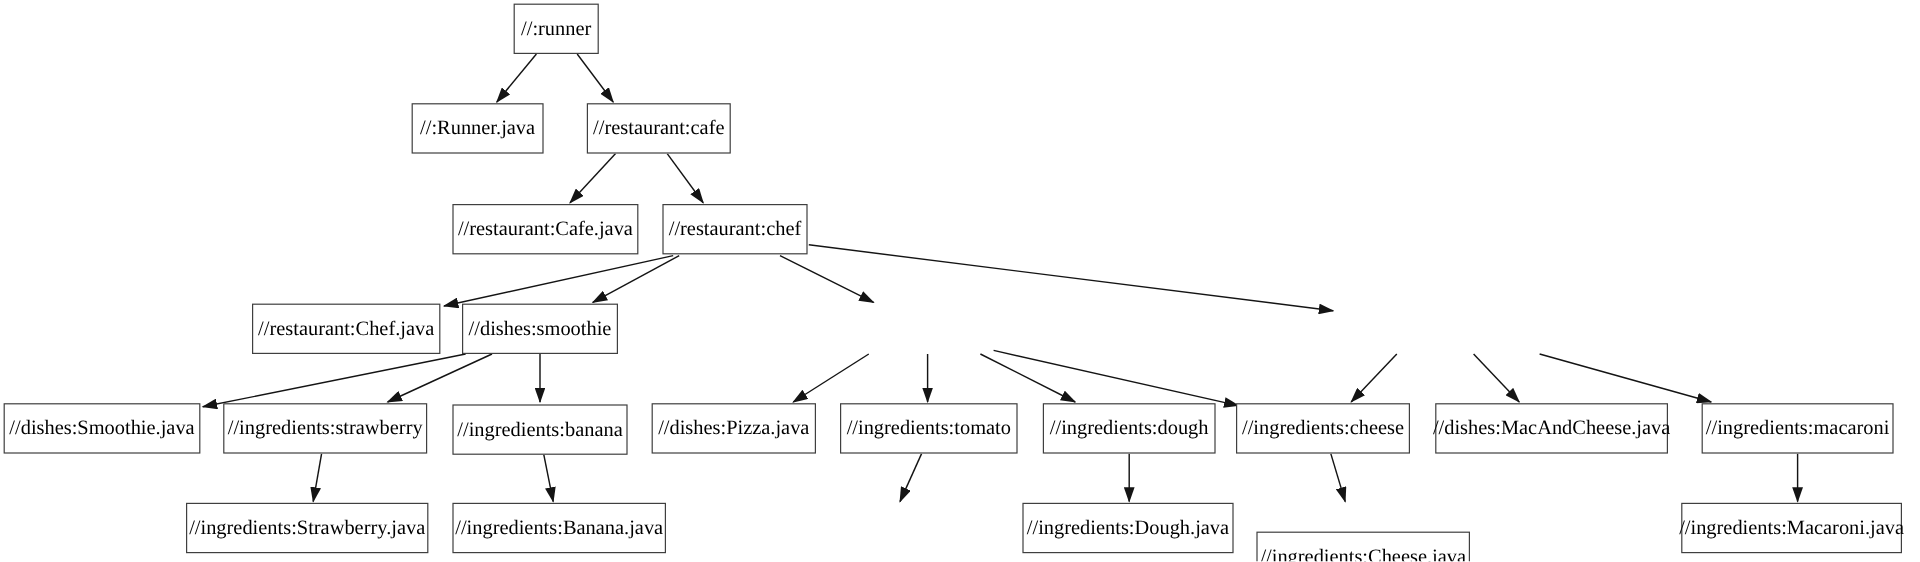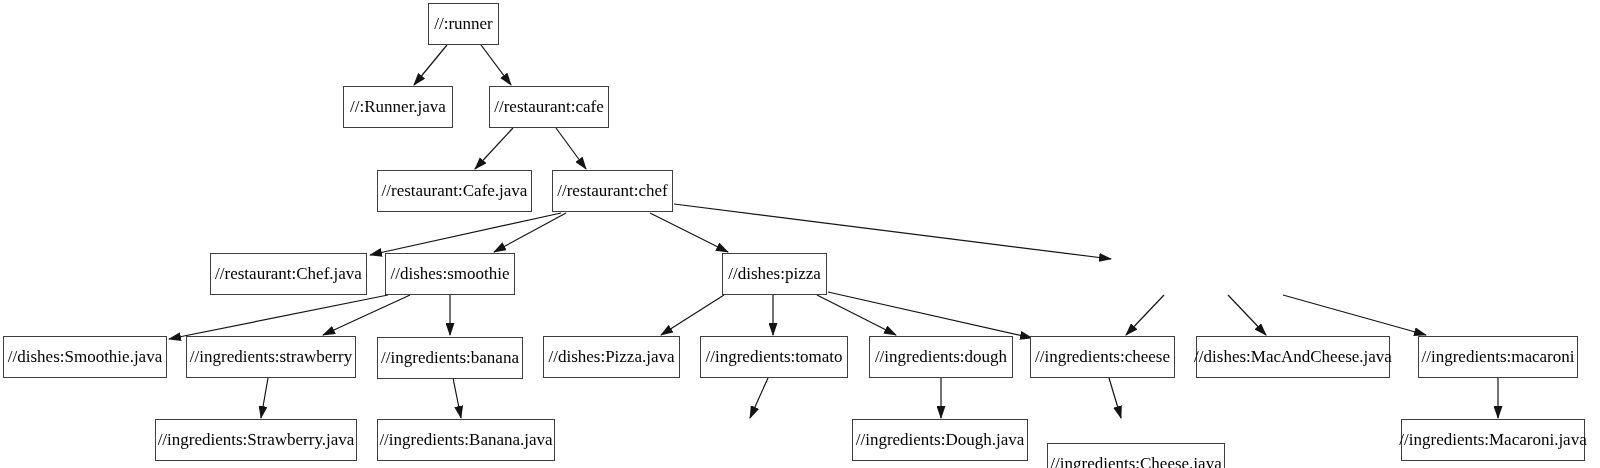--- a/index.html
+++ b/index.html
@@ -73,21 +73,20 @@
   <div class="node" style="left:428px; top:3px;   width:71px;">//:runner</div>
 
   <div class="node" style="left:343px; top:86px;  width:110px;">//:Runner.java</div>
   <div class="node" style="left:473px; top:86px;  width:120px;margin-left:16px;">//restaurant:cafe</div>
 
   <div class="node" style="left:377px; top:170px; width:155px;">//restaurant:Cafe.java</div>
   <div class="node" style="left:552px; top:170px; width:121px;">//restaurant:chef</div>
 
   <div class="node" style="left:210px; top:253px; width:157px;">//restaurant:Chef.java</div>
   <div class="node" style="left:385px; top:253px; width:130px;">//dishes:smoothie</div>
-  <div class="node" style="left:722px; top:253px; width:105px;">//dishes:pizza</div>
 
   <div class="node" style="left:3px;   top:336px; width:164px;">//dishes:Smoothie.java</div>
   <div class="node" style="left:186px; top:336px; width:170px;">//ingredients:strawberry</div>
   <div class="node" style="left:377px; top:337px; width:146px;">//ingredients:banana</div>
   <div class="node" style="left:543px; top:336px; width:137px;">//dishes:Pizza.java</div>
   <div class="node" style="left:700px; top:336px; width:148px;">//ingredients:tomato</div>
   <div class="node" style="left:869px; top:336px; width:144px;">//ingredients:dough</div>
   <div class="node" style="left:1030px;top:336px; width:145px;">//ingredients:cheese</div>
   <div class="node" style="left:1196px;top:336px; width:194px;">//dishes:MacAndCheese.java</div>
   <div class="node" style="left:1418px;top:336px; width:160px;">//ingredients:macaroni</div>

